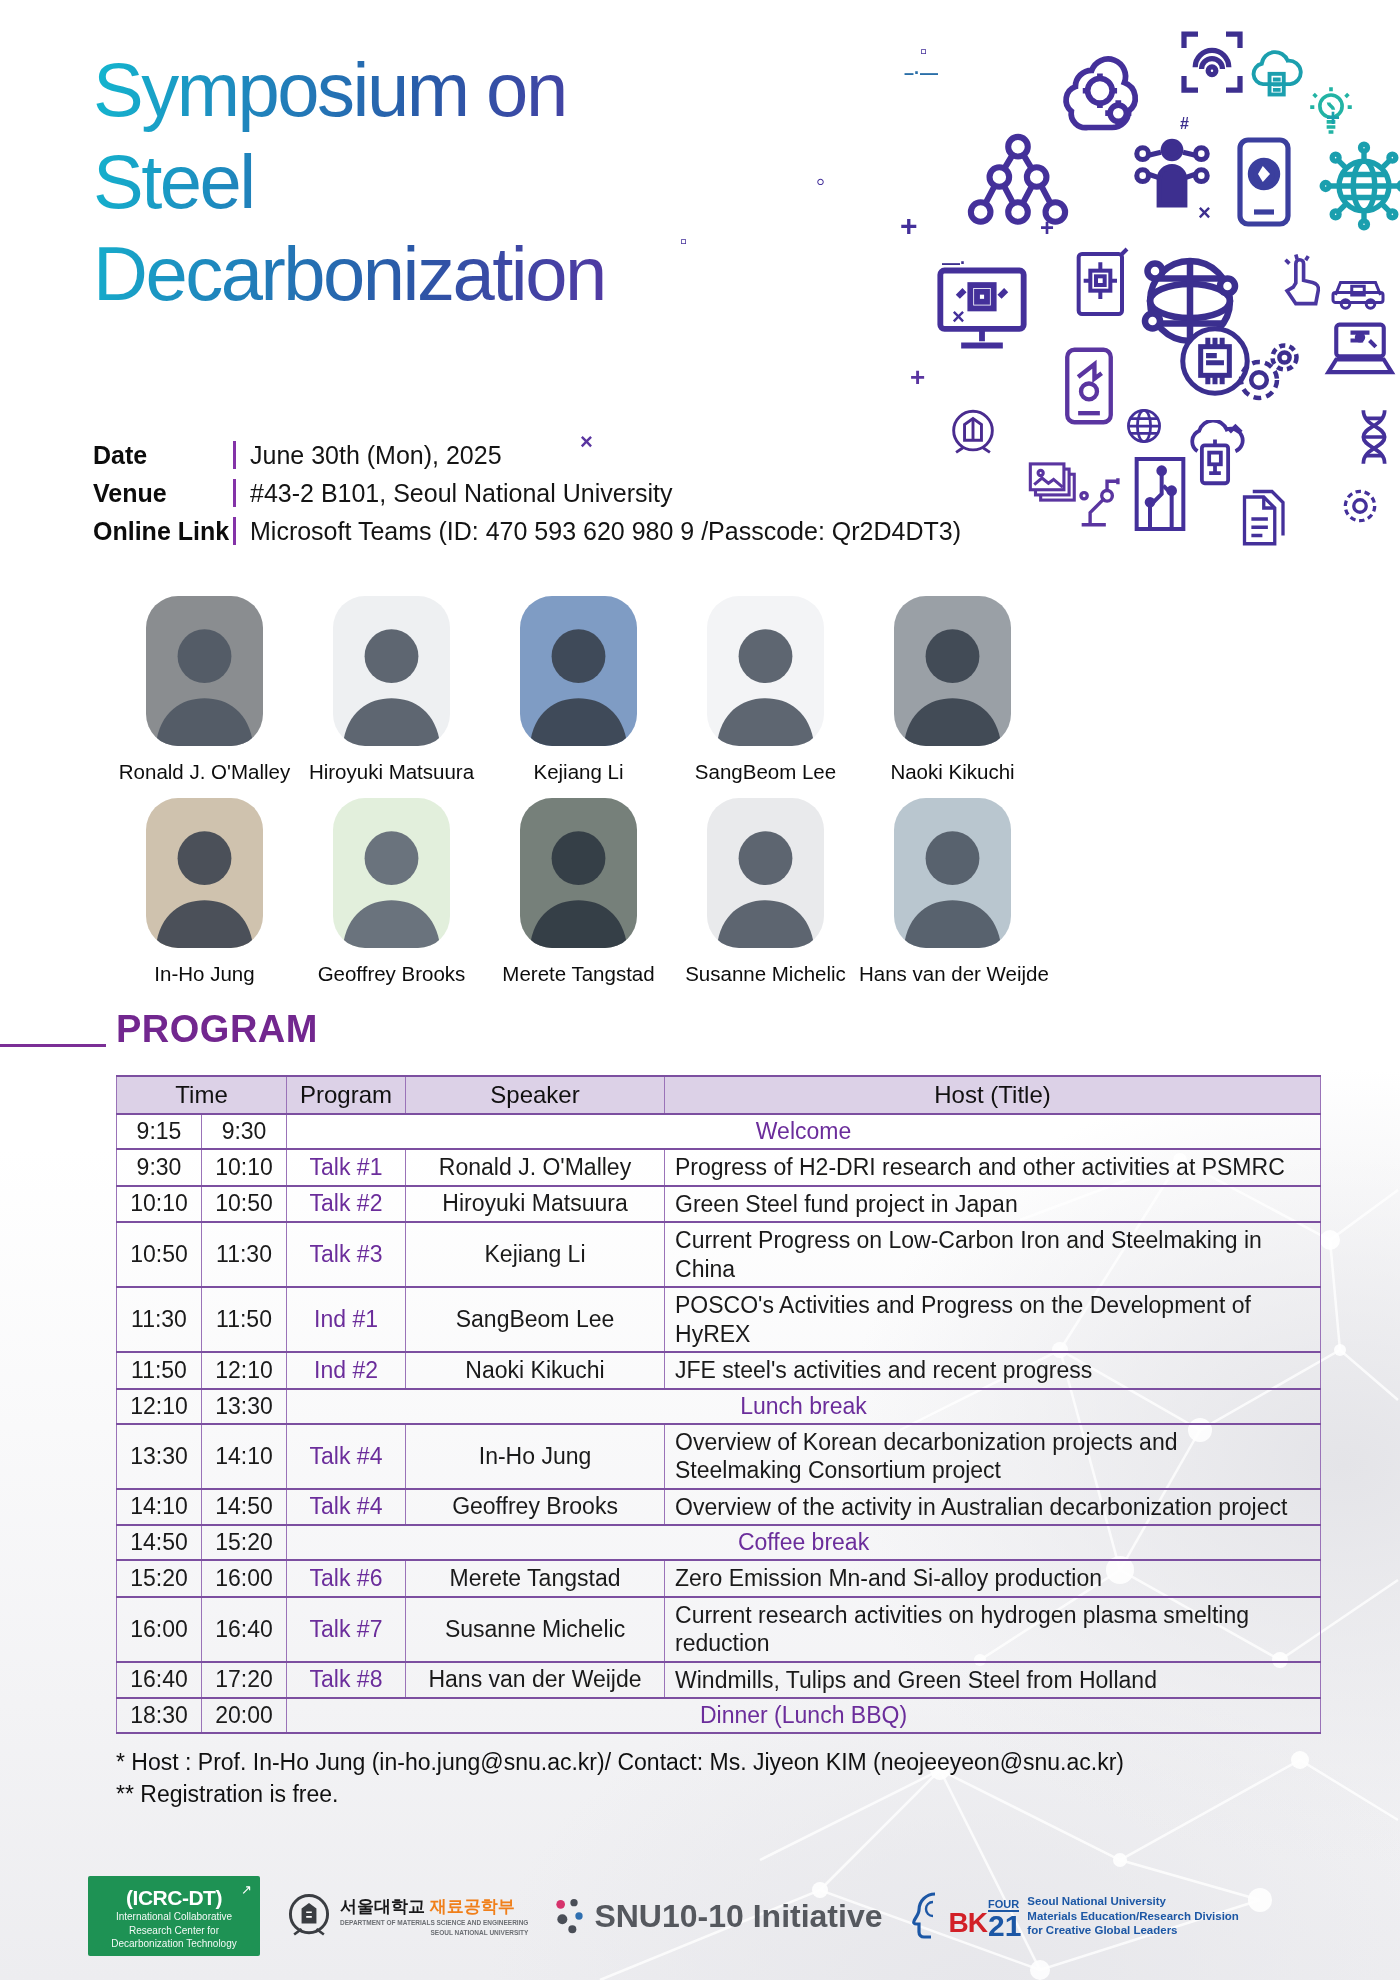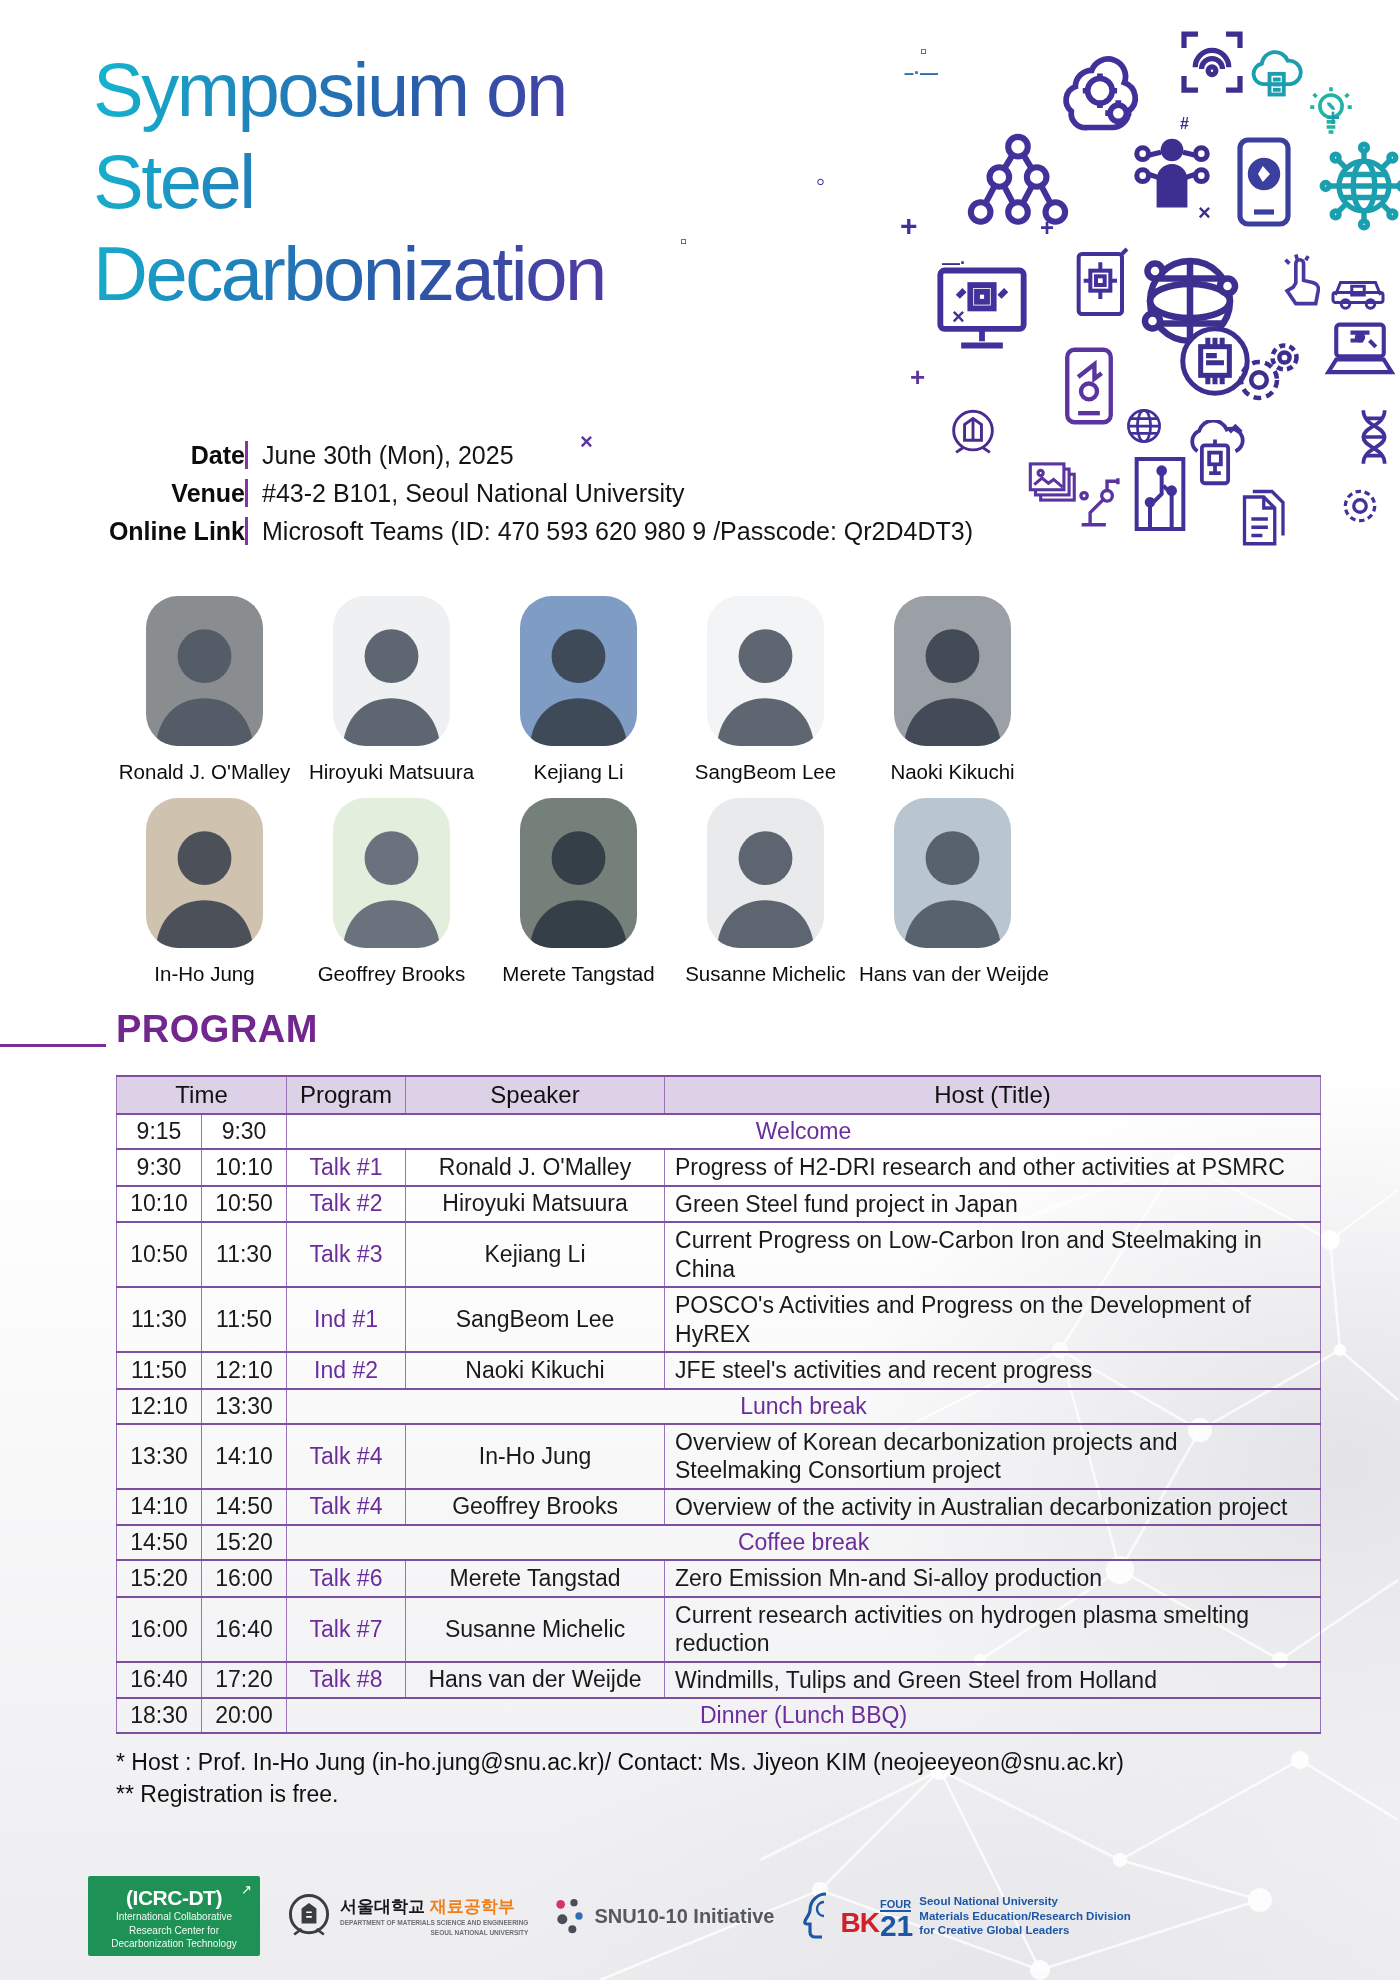--- a/index.html
+++ b/index.html
@@ -21,21 +21,21 @@
   .layer{ position:absolute; z-index:1; }
   
   .hero-title{
     left:93px; top:44px; width:700px;
     font-size:76px; font-weight:normal; letter-spacing:-2.5px; line-height:92px;
     background:linear-gradient(100deg,#13b7cf 0%, #1f86bd 22%, #2b57a7 48%, #4a3da3 70%, #6d2f9f 92%);
     -webkit-background-clip:text; background-clip:text;
     color:#2b57a7; -webkit-text-fill-color:transparent;
   }
   
-  .info-block{ left:105px; top:436px;text-align:right; }
+  .info-block{ left:93px; top:436px; }
   .info-row{ display:flex; align-items:center; height:38px; }
   .info-label{ width:140px; font-weight:bold; font-size:25px; color:#0c0c0c; }
   .info-bar{ width:3px; height:28px; background:#8433a8; margin-right:14px; flex:none; }
   .info-value{ font-size:25px; color:#141414; white-space:nowrap; }
   
   .speakers-grid{
     left:111px; top:596px; width:1190px;
     display:grid; grid-template-columns:repeat(5,187px); row-gap:14px;
   }
   .speaker-cell{ text-align:center; }
@@ -92,21 +92,21 @@
   .snu-kor{ font-size:17px; font-weight:bold; color:#18181a; white-space:nowrap; }
   .snu-kor .dept{ color:#f07f1a; }
   .snu-cap{ font-size:6.5px; color:#6b6e73; font-weight:bold; text-align:right; line-height:1.4; white-space:nowrap; }
   .logo-riam{ display:flex; align-items:center; margin-left:22px; flex:none; }
   .riam-acronym{ font-size:52px; font-weight:bold; color:#9a9da1; letter-spacing:-3px; }
   .riam-side{ margin-left:6px; }
   .riam-side .r1{ font-size:11px; font-weight:bold; color:#85888d; letter-spacing:0.5px; }
   .riam-side .r2,.riam-side .r3{ font-size:12px; color:#9a9da1; letter-spacing:2px; }
   .logo-1010{ display:flex; align-items:center; margin-left:24px; flex:none; }
   .dots{ width:34px; height:40px; }
-  .logo-1010 .label{ margin-left:8px; font-size:20px; font-weight:bold; color:#55585e; white-space:nowrap; }
+  .logo-1010 .label{ margin-left:8px; font-size:32px; font-weight:bold; color:#55585e; white-space:nowrap; }
   .logo-bk21{ display:flex; align-items:center; margin-left:24px; flex:none; }
   .bk-head{ width:40px; height:52px; }
   .bk-letters{ display:flex; align-items:flex-end; margin-left:2px; }
   .bk-bk{ font-size:28px; font-weight:bold; color:#d22027; letter-spacing:-1px; }
   .bk-num-wrap{ text-align:left; margin-left:1px; }
   .bk-four{ font-size:11px; font-weight:bold; color:#1c57a5; border-bottom:2px solid #1c57a5; display:inline-block; }
   .bk-num{ font-size:30px; font-weight:bold; color:#1c57a5; line-height:0.9; }
   .bk-side{ margin-left:6px; font-size:11.5px; font-weight:bold; color:#1c57a5; line-height:1.25; white-space:nowrap; }
 </style>
 </head>

